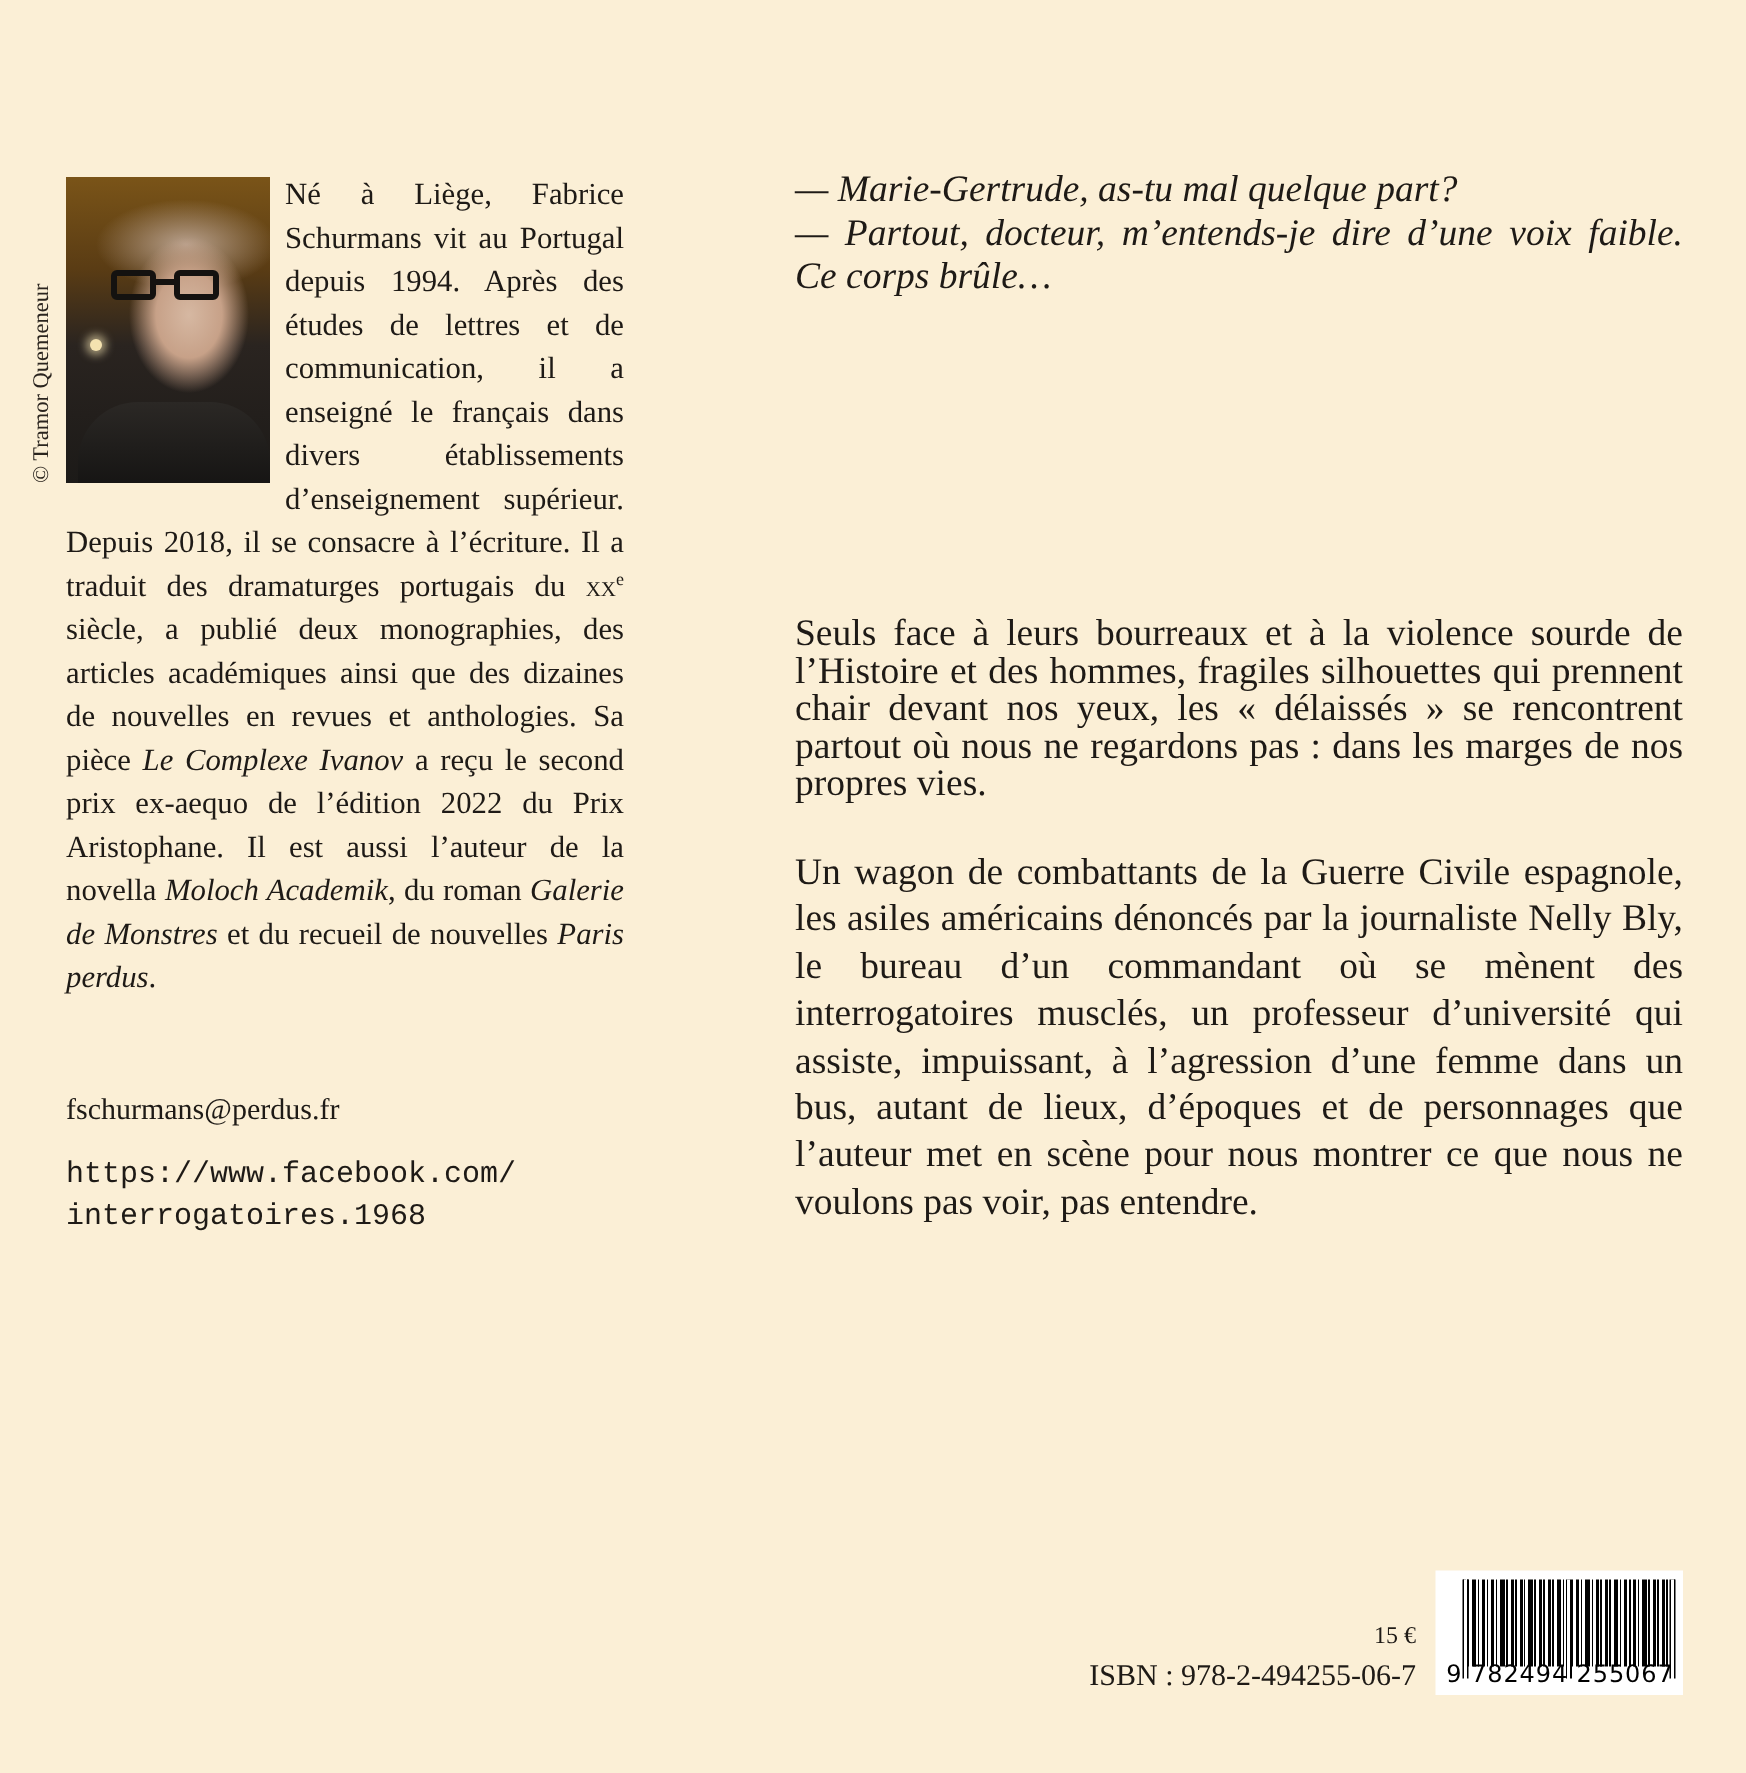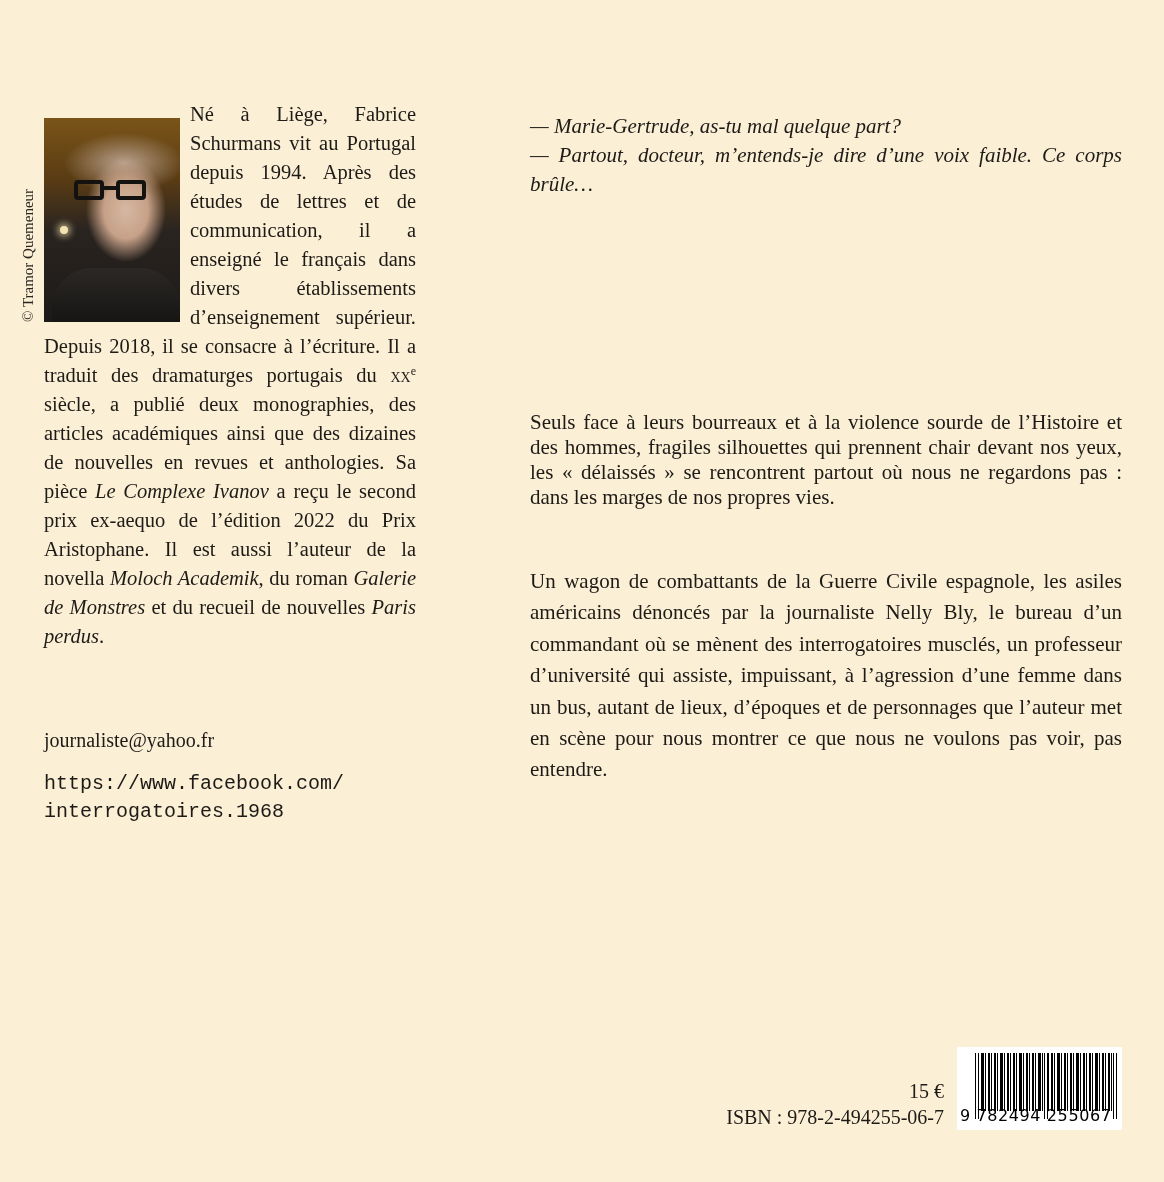--- a/index.html
+++ b/index.html
@@ -87,21 +87,21 @@
       width: 8px;
       height: 8px;
       border-radius: 50%;
       background: #f4e2b0;
       box-shadow: 0 0 6px 3px rgba(244,226,176,0.6);
     }
 
     .bio {
       position: absolute;
       left: 44px;
-      top: 100px;
+      top: 116px;
       width: 372px;
       font-size: 20.5px;
       line-height: 29px;
       text-align: justify;
       margin: 0;
     }
     .bio .float-box {
       float: left;
       width: 146px;
       height: 232px;
@@ -122,21 +122,21 @@
       text-decoration: none;
     }
     .contact.email { top: 726px; }
     .contact.fb { top: 770px; width: 300px; font-family: Liberation Mono, monospace; }
 
     
     .right {
       position: absolute;
       left: 530px;
       width: 592px;
-      font-size: 21px;
+      font-size: 25px;
       text-align: justify;
     }
     .excerpt {
       top: 112px;
       font-style: italic;
       line-height: 29.2px;
     }
     .excerpt p {
       margin: 0;
     }
@@ -149,21 +149,21 @@
       line-height: 31.4px;
       margin-top: 17px;
     }
     .right p { margin: 0; }
 
     
     .price {
       position: absolute;
       right: 220px;
       top: 1078px;
-      font-size: 20px;
+      font-size: 16px;
       line-height: 26px;
       text-align: right;
     }
     .isbn {
       position: absolute;
       right: 220px;
       top: 1104px;
       font-size: 20px;
       line-height: 26px;
       white-space: nowrap;
@@ -206,20 +206,21 @@
       position: absolute;
       left: 3px;
       top: 60px;
       width: 160px;
       font-family: "DejaVu Sans", sans-serif;
       font-size: 16px;
       line-height: 18px;
       letter-spacing: 0.6px;
       color: #000;
       white-space: nowrap;
+      text-align: center;
     }
   </style>
 </head>
 <body>
 
 <div class="page">
 
   <div class="credit">© Tramor Quemeneur</div>
 
   <div class="photo">
@@ -227,21 +228,21 @@
     <div class="glasses">
       <div class="lens l"></div>
       <div class="bridge"></div>
       <div class="lens r"></div>
     </div>
     <div class="shirt"></div>
   </div>
 
   <p class="bio"><span class="float-box"></span><span>Né à Liège, Fabrice Schurmans vit au Portugal depuis 1994. Après des études de lettres et de communication, il a enseigné le français dans divers établissements d’enseignement supérieur. Depuis 2018, il se consacre à l’écriture. Il a traduit des dramaturges portugais du </span><span style="font-variant: small-caps; text-transform: lowercase;">XX</span><sup>e</sup><span> siècle, a publié deux monographies, des articles académiques ainsi que des dizaines de nouvelles en revues et anthologies. Sa pièce </span><i>Le Complexe Ivanov</i><span> a reçu le second prix ex-aequo de l’édition 2022 du Prix Aristophane. Il est aussi l’auteur de la novella </span><i>Moloch Academik</i><span>, du roman </span><i>Galerie de Monstres</i><span> et du recueil de nouvelles </span><i>Paris perdus</i><span>.</span></p>
 
-  <a class="contact email">journaliste@yahoo.fr</a>
+  <a class="contact email">fschurmans@perdus.fr</a>
   <a class="contact fb"><span>https://www.facebook.com/</span><br><span>interrogatoires.1968</span></a>
 
   <div class="right excerpt">
     <p>— Marie-Gertrude, as-tu mal quelque part?</p>
     <p>— Partout, docteur, m’entends-je dire d’une voix faible. Ce corps brûle…</p>
   </div>
 
   <div class="right para1">
     <p>Seuls face à leurs bourreaux et à la violence sourde de l’Histoire et des hommes, fragiles silhouettes qui prennent chair devant nos yeux, les « délaissés » se rencontrent partout où nous ne regardons pas : dans les marges de nos propres vies.</p>
   </div>

